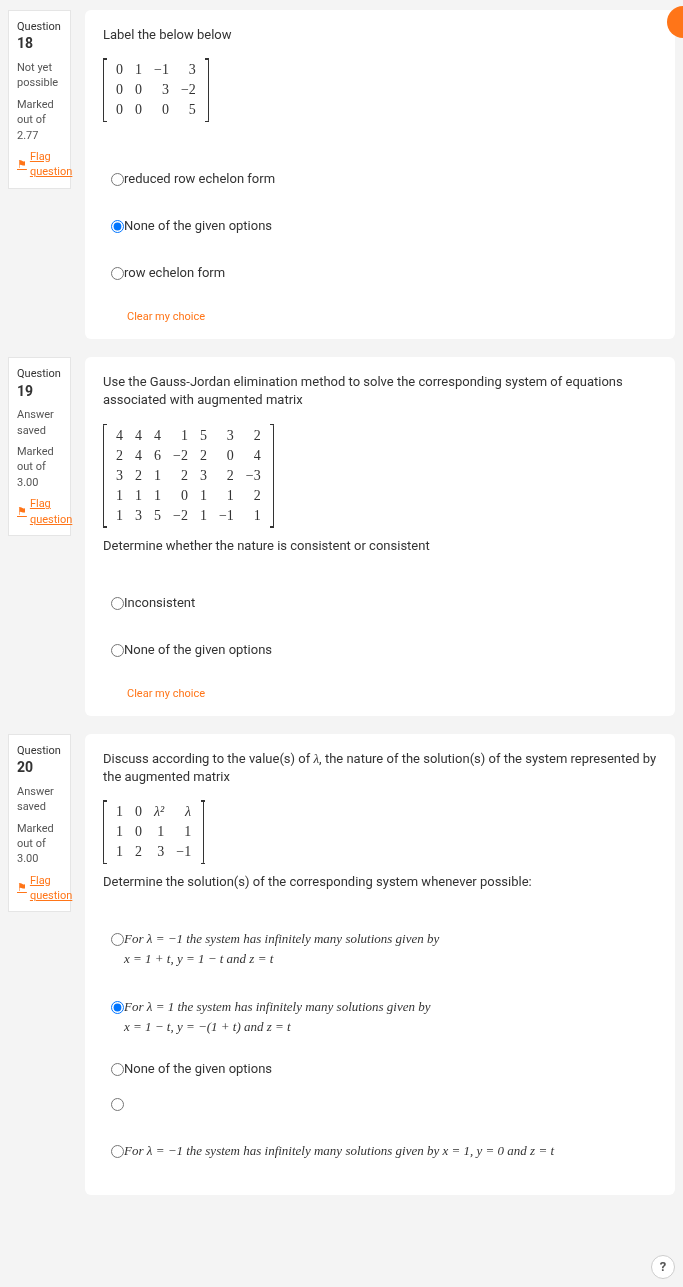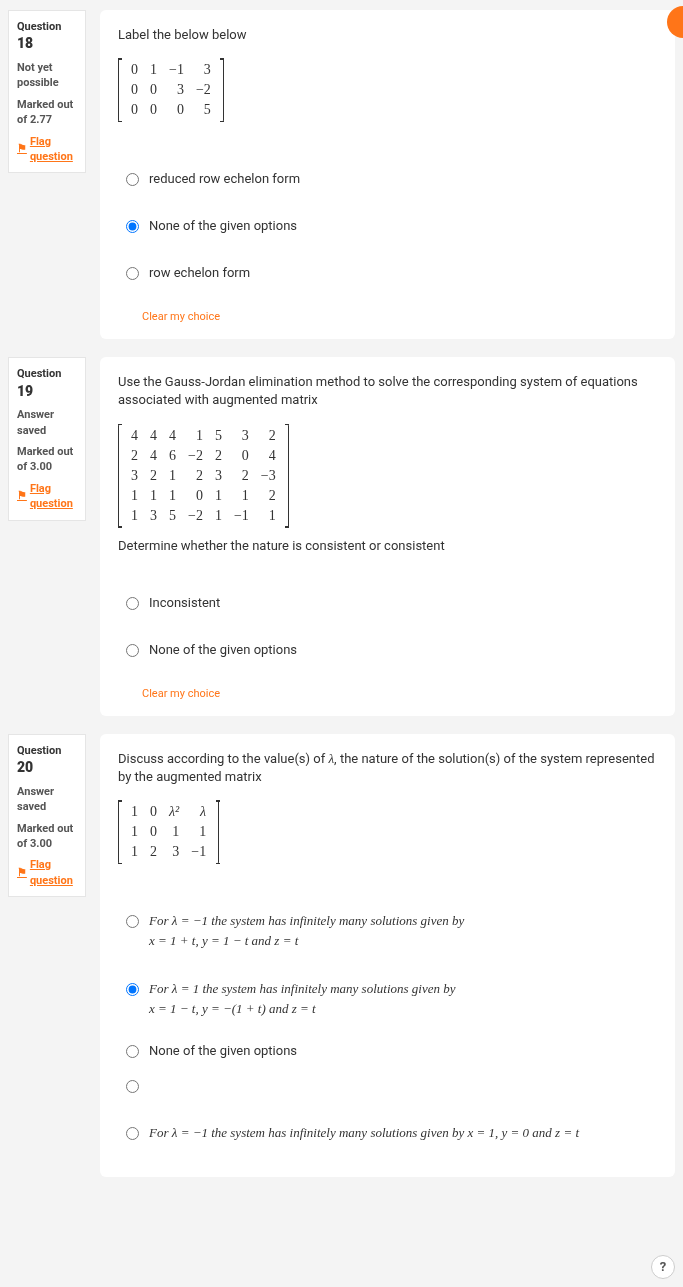--- a/index.html
+++ b/index.html
@@ -6,29 +6,28 @@
     body {
       font-family: -apple-system, BlinkMacSystemFont, "Segoe UI", Roboto, sans-serif;
       background: #f4f4f4;
       font-size: 13px;
       color: #333;
       padding: 10px 8px;
     }
     .page-wrap { display: flex; flex-direction: column; gap: 18px; }
     .question-block { display: flex; gap: 14px; align-items: flex-start; }
     .info-panel {
-      width: 78px;
+      width: 63px;
       background: #fff;
       border: 1px solid #e5e5e5;
       padding: 8px;
       font-size: 11px;
       color: #555;
       line-height: 1.4;
       flex-shrink: 0;
-      font-weight: bold;
     }
     .info-panel .qnum { color: #333; margin-bottom: 6px; font-size: 11px;}
     .info-panel .qnum b { font-size: 14px; }
     .info-panel .status { margin-bottom: 6px; }
     .info-panel .marks { margin-bottom: 6px; }
     .flag-link {
       color: #ff7518;
       text-decoration: underline;
       font-size: 11px;
       cursor: pointer;
@@ -66,21 +65,20 @@
     .matrix .mr::before, .matrix .mr::after{
       content:""; position:absolute; width:4px; height:1.5px; background:#333; right:-1.5px;
     }
     .matrix .mr::before{ top:0;} .matrix .mr::after{ bottom:0;}
     .matrix table { border-collapse: collapse; }
     .matrix td { text-align: right; padding: 2px 6px; min-width:18px;}
     .options { margin-top: 28px; }
     .option-row {
       display: flex;
       align-items: flex-start;
-      gap: 10px;
       padding: 12px 8px 20px 8px;
       font-size: 13px;
     }
     .option-row.tight { padding: 6px 8px 8px 8px; }
     .option-row input { margin-top: 2px; flex-shrink:0; }
     .option-row .lbl { flex:1; }
     .math { font-family: "Times New Roman", serif; font-style: italic; }
     .subline { display:block; margin-top:4px; font-family:"Times New Roman",serif; font-style:italic; }
     .clear-choice {
       color: #ff7518;
@@ -284,20 +282,21 @@
               </tr>
           <tr>
                 <td>1</td>
                 <td>2</td>
                 <td>3</td>
                 <td>−1</td>
               </tr>
         </tbody>
           </table>
       </div>
+      <div class="qtext">Determine the solution(s) of the corresponding system whenever possible:</div>
       <div class="options">
         <label class="option-row">
             <input type="radio" name="q20" style="">
           <span class="lbl">
             <span class="math">For λ = −1 the system has infinitely many solutions given by</span>
             <span class="subline">x = 1 + t,  y = 1 − t and z = t</span>
           </span>
         </label>
         <label class="option-row">
             <input type="radio" name="q20" checked="" style="">

